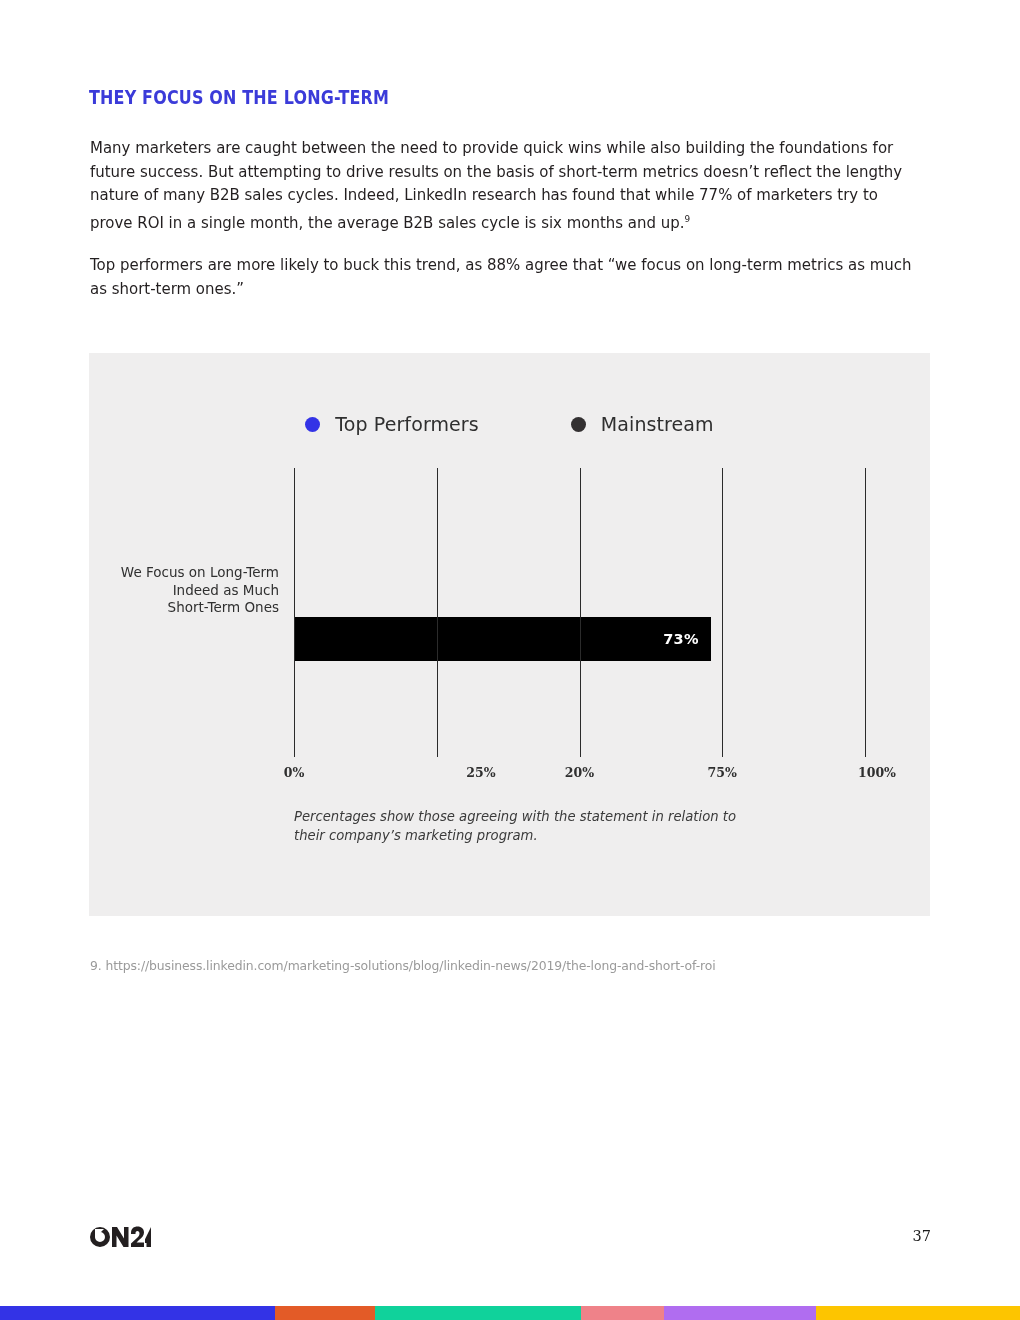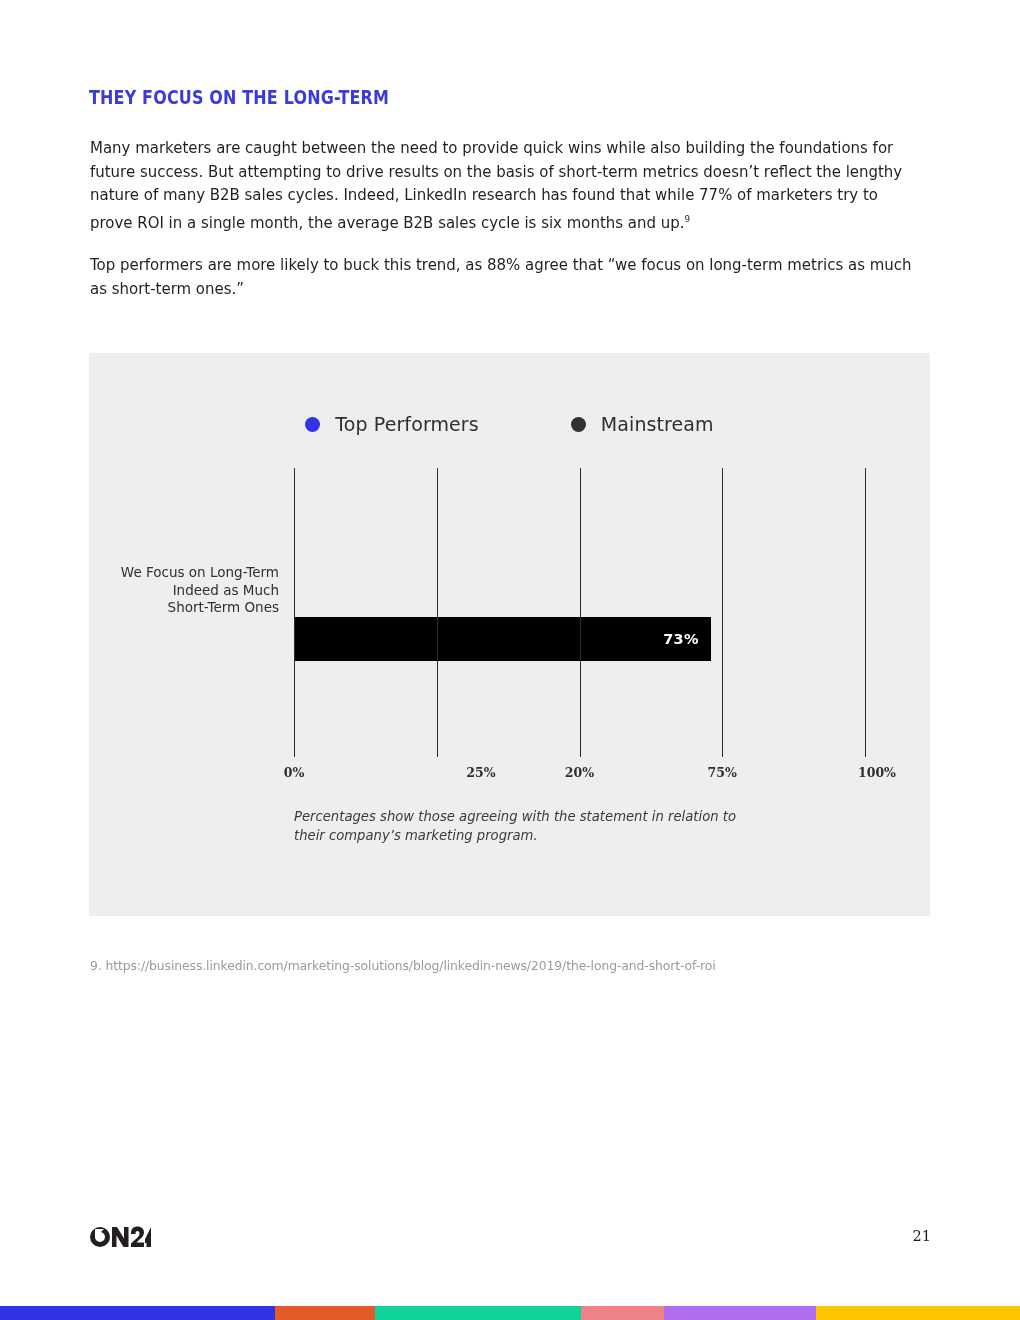--- a/index.html
+++ b/index.html
@@ -279,21 +279,21 @@
       <path d="M113 25 L126 2 L124 2 L124 2 Z" fill="none"></path>
       <path d="M112 34 L112 26 L125 2 L124 2 Z" fill="none"></path>
       <path d="M111.5 33.5 L111.5 25.5 L124 2 L124 2 Z" fill="none"></path>
       <path d="M112 25.5 L124.5 2 L124 2 Z" fill="none"></path>
       <g fill="#231f20">
         <path d="M112 34 L112 26.5 L124 2 L124 2 L124 26.5 L124 26.5 L124 34 L124 42 L115 42 L115 34 Z M115 26.5 L115 26.5 L121 14 L121 26.5 Z"></path>
       </g>
     </svg>
   </div>
 
-  <div class="page-number">21</div>
+  <div class="page-number">37</div>
 
   <div class="color-bar" id="color-bar">
       <div class="color-seg" style="background: rgb(51, 51, 230); width: 27%;"></div>
       <div class="color-seg" style="background: rgb(227, 91, 39); width: 9.8%;"></div>
       <div class="color-seg" style="background: rgb(16, 210, 155); width: 20.2%;"></div>
       <div class="color-seg" style="background: rgb(239, 130, 137); width: 8.1%;"></div>
       <div class="color-seg" style="background: rgb(176, 109, 240); width: 14.9%;"></div>
       <div class="color-seg" style="background: rgb(253, 197, 0); width: 20%;"></div>
     </div>
 

